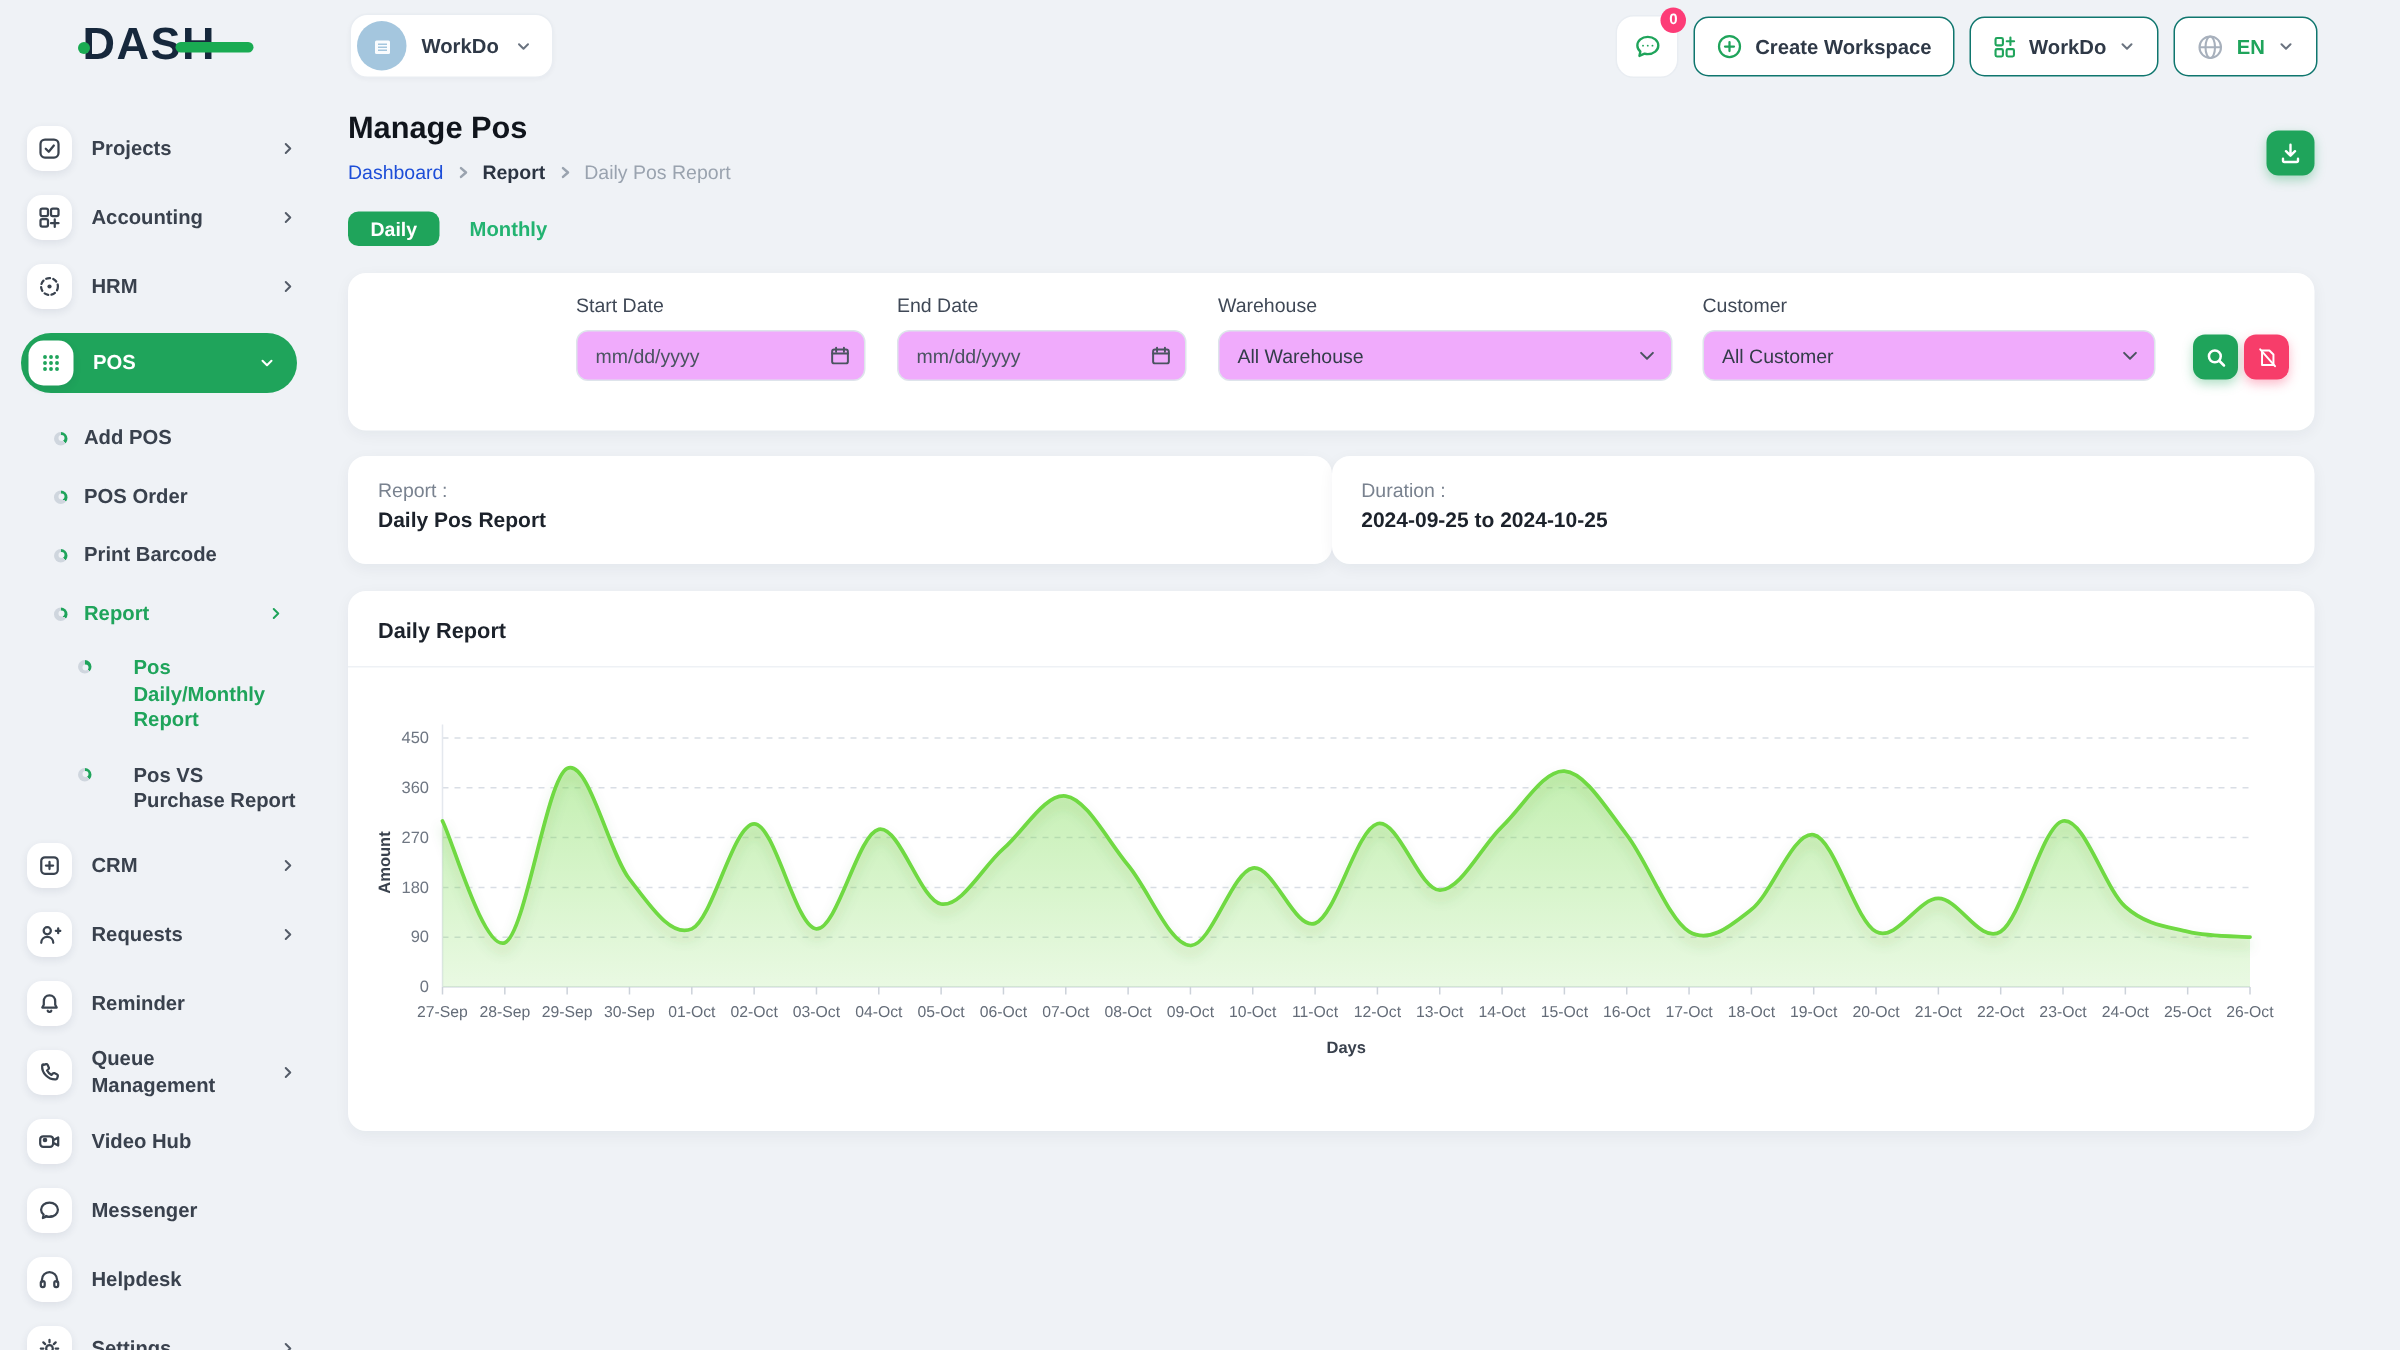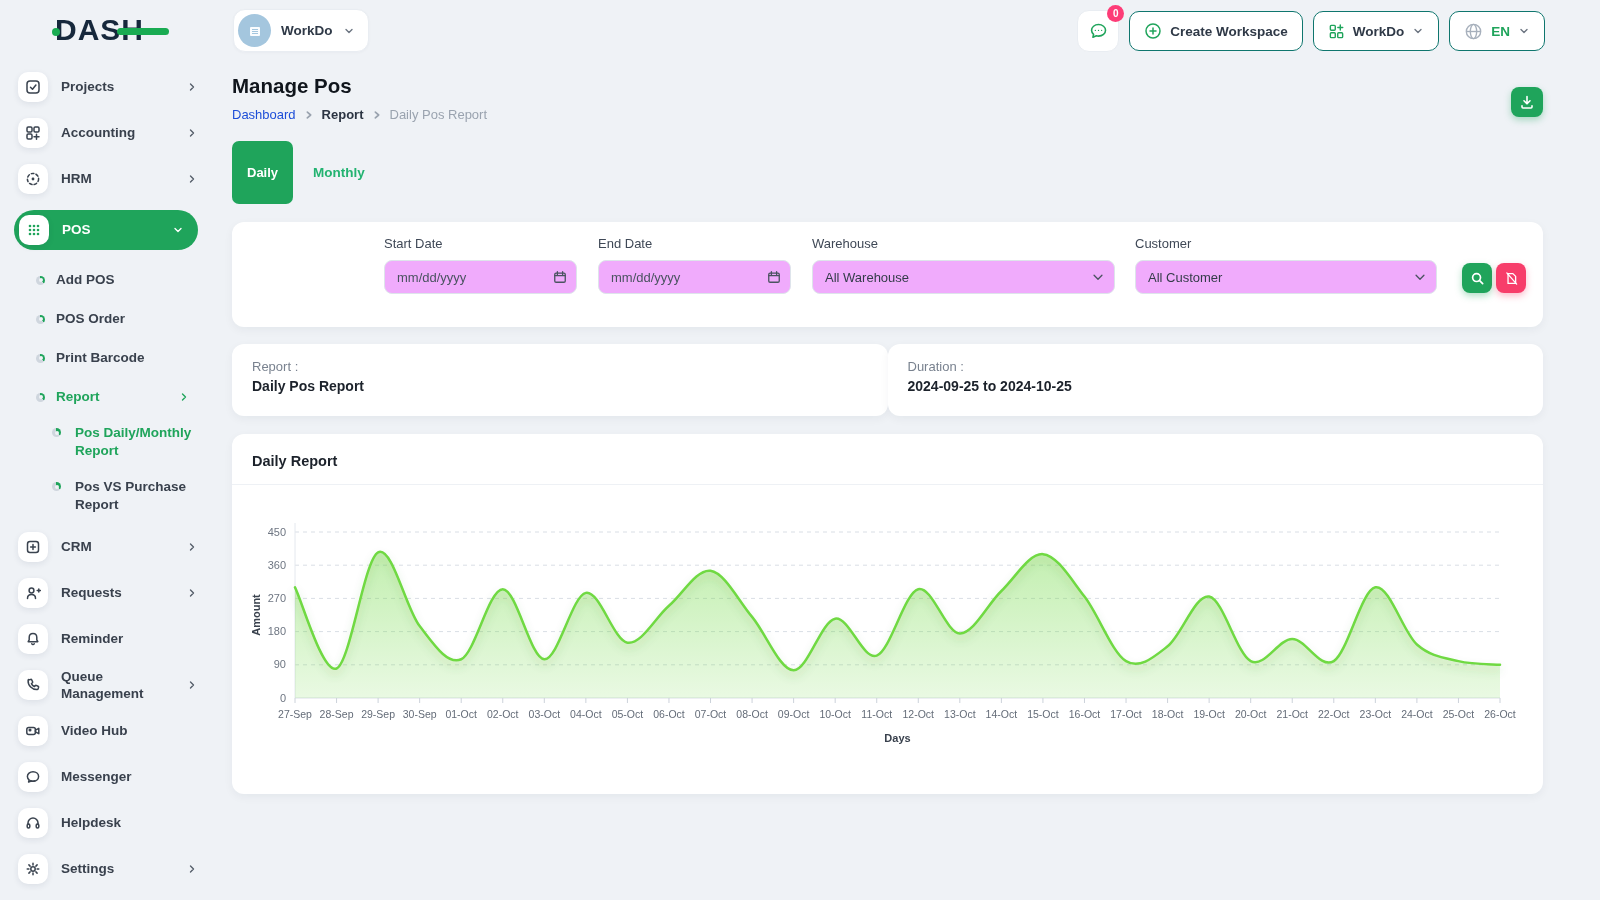--- a/index.html
+++ b/index.html
@@ -14,50 +14,50 @@
   .ws-avatar{width:33px;height:33px;border-radius:50%;background:#a4c6de;display:flex;align-items:center;justify-content:center}
   .pill-label{font-size:13.5px;font-weight:700;color:#2f3947}
   .chev svg{width:12px;height:12px;fill:none;stroke:#6b7480;stroke-width:1.8;stroke-linecap:round;stroke-linejoin:round}
   .top-right{position:absolute;right:55px;top:10px;display:flex;gap:10px;align-items:center}
   .icon-btn{width:40px;height:40px;background:#fff;border:1px solid #e9edf2;border-radius:12px;display:flex;align-items:center;justify-content:center;position:relative;cursor:pointer}
   .badge{position:absolute;top:-6px;right:-6px;min-width:17px;height:17px;border-radius:9px;background:#fd3c77;color:#fff;font-size:10px;font-weight:700;display:flex;align-items:center;justify-content:center;padding:0 4px;box-sizing:border-box}
   .pill{height:40px;display:flex;align-items:center;gap:8px;padding:0 14px;background:#fff;border:1px solid #0f766e;border-radius:10px;font-size:13.5px;font-weight:700;color:#2f3947;cursor:pointer;box-sizing:border-box}
   .green-text{color:#1fa45b}
   
   #sidebar{position:absolute;left:0;top:60px;width:212px;bottom:0;padding-top:12px;box-sizing:border-box}
-  .nav-item{display:flex;align-items:center;height:30px;margin:0 14px 16px 18px;cursor:pointer}
+  .nav-item{display:flex;align-items:center;height:30px;margin:12px 14px 16px 18px;cursor:pointer}
   .nav-icon-card{width:30px;height:30px;border-radius:10px;background:#fff;box-shadow:0 2px 6px rgba(28,45,74,.09);display:flex;align-items:center;justify-content:center;flex:none}
   .nav-icon-card svg{width:16px;height:16px;fill:none;stroke:#3a434f;stroke-width:1.5;stroke-linecap:round;stroke-linejoin:round}
   .nav-label{margin-left:13px;font-size:13.5px;font-weight:700;color:#39414d;line-height:1.3}
   .nav-chev{margin-left:auto;flex:none;display:flex}
   .nav-chev svg{width:12px;height:12px;fill:none;stroke:#555d69;stroke-width:1.8;stroke-linecap:round;stroke-linejoin:round}
   .nav-active{background:#1fa45b;border-radius:20px;height:40px;margin:0 14px 18px 14px;padding:0 14px 0 5px}
   .nav-active .nav-label{color:#fff}
   .nav-active .nav-chev svg{stroke:#fff}
   .nav-sub{display:flex;align-items:center;height:24px;margin:0 22px 15px 36px;cursor:pointer}
   .nav-sub .nav-label{margin-left:11px;flex:1}
   .nav-subsub{display:flex;align-items:flex-start;margin:0 14px 19px 52px;cursor:pointer}
   .nav-subsub .bullet{margin-top:4px}
-  .nav-subsub .nav-label{margin-left:14px;width:120px}
+  .nav-subsub .nav-label{margin-left:28px;width:120px}
   .bullet{width:9px;height:9px;border-radius:50%;background:conic-gradient(#1fa45b 0 130deg,#cfd6de 130deg 360deg);display:flex;align-items:center;justify-content:center;flex:none}
   .bullet i{display:block;width:4px;height:4px;border-radius:50%;background:#eff2f6}
   .text-green .nav-label{color:#1fa45b}
   .nav-chev.green svg{stroke:#1fa45b}
   
   .main{position:absolute;left:232px;top:74px;width:1311px}
   .page-head{position:relative}
   .page-title{margin:0;font-size:20.5px;font-weight:800;color:#10151c}
   .breadcrumb{display:flex;align-items:center;gap:8px;margin-top:9px;font-size:13px}
   .bc-link{color:#1d4ed8;cursor:pointer}
   .bc-strong{color:#2b3442;font-weight:700;cursor:pointer}
   .bc-muted{color:#9aa3af}
   .bc-sep svg{width:10px;height:10px;fill:none;stroke:#9aa3af;stroke-width:2;stroke-linecap:round;stroke-linejoin:round}
   .download-btn{position:absolute;right:0;top:13px;width:32px;height:30px;border-radius:8px;background:#1fa45b;display:flex;align-items:center;justify-content:center;cursor:pointer;box-shadow:0 3px 7px rgba(31,164,91,.35)}
   .tabs{display:flex;align-items:center;gap:20px;margin-top:19px}
-  .tab-active{background:#1fa45b;color:#fff;border-radius:7px;padding:24px 15px;font-size:13px;font-weight:700;cursor:pointer}
+  .tab-active{background:#1fa45b;color:#fff;border-radius:7px;padding:4px 15px;font-size:13px;font-weight:700;cursor:pointer}
   .tab-inactive{color:#23b371;font-size:13.5px;font-weight:700;cursor:pointer}
   .card{background:#fff;border-radius:12px;box-shadow:0 3px 10px rgba(22,38,63,.05)}
   .filter-card{margin-top:18px;height:105px;position:relative}
   .field{position:absolute;top:14px}
   .field label{display:block;font-size:13px;color:#3f4856;margin-bottom:9px}
   .control{box-sizing:border-box;width:100%;height:34px;border:1px solid #dee4eb;border-radius:8px;background:#f0abfc;position:relative;display:flex;align-items:center}
   .control input{border:none;outline:none;background:transparent;width:100%;height:100%;padding:0 30px 0 12px;font-size:13px;color:#3c4654;font-family:"Liberation Sans",sans-serif}
   .control input::placeholder{color:#4a5360;opacity:1}
   .control .sel-value{padding:0 30px 0 12px;font-size:13px;color:#333c49}
   .ctrl-icon{position:absolute;right:9px;top:50%;transform:translateY(-50%);display:flex}

